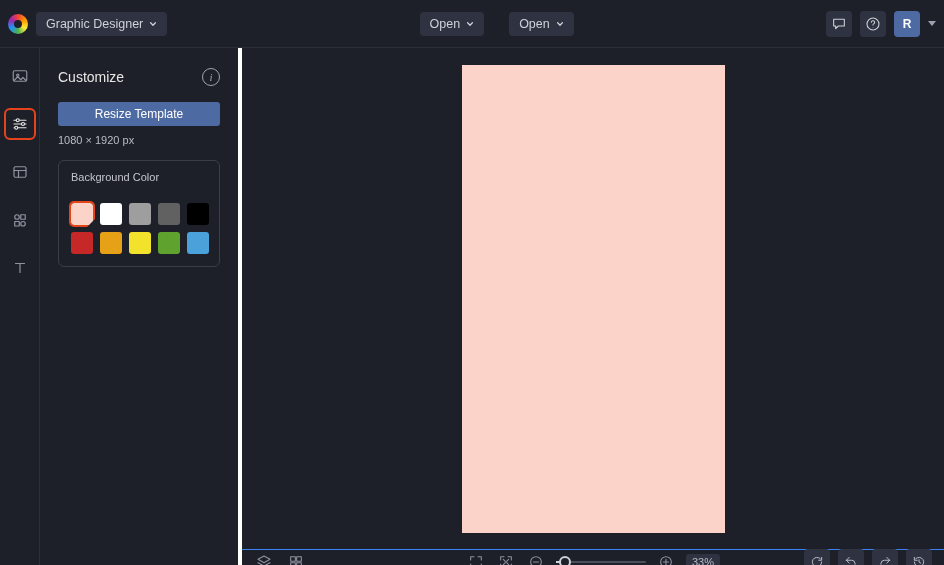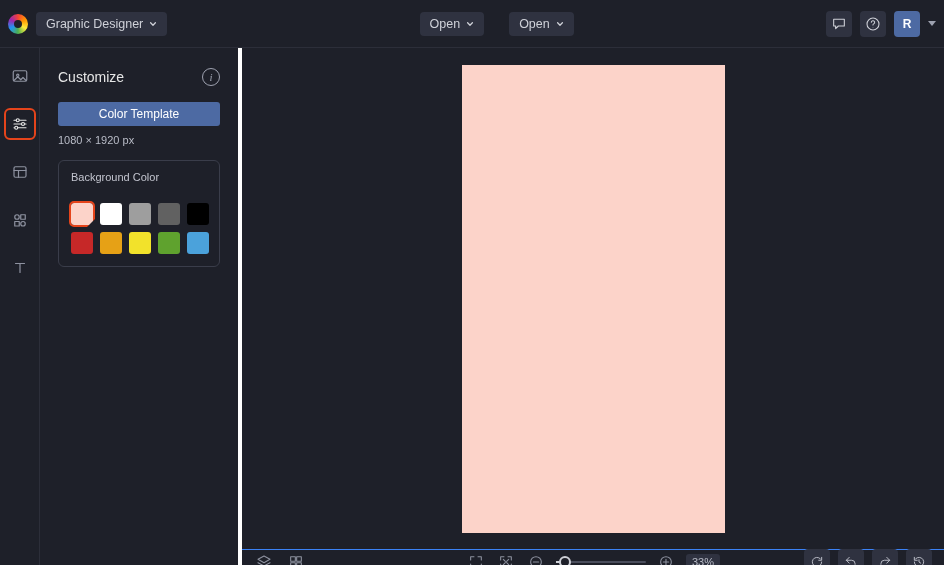--- a/index.html
+++ b/index.html
@@ -298,21 +298,21 @@
         </svg>
     </div>
   </div>
 
   <div class="panel">
     <div class="panel-head">
       <div class="panel-title">Customize</div>
       <div class="info-circle">i</div>
     </div>
     <div class="resize-btn">
-      <span>Color Template</span>
+      <span>Resize Template</span>
     </div>
     <div class="dims">1080 × 1920 px</div>
     <div class="card">
       <div class="card-label">Background Color</div>
       <div class="swatches" id="swatch-grid">
           <div class="sw sel" style="background: rgb(252, 211, 201);"></div>
           <div class="sw" style="background: rgb(255, 255, 255);"></div>
           <div class="sw" style="background: rgb(158, 158, 158);"></div>
           <div class="sw" style="background: rgb(97, 97, 97);"></div>
           <div class="sw" style="background: rgb(0, 0, 0);"></div>

